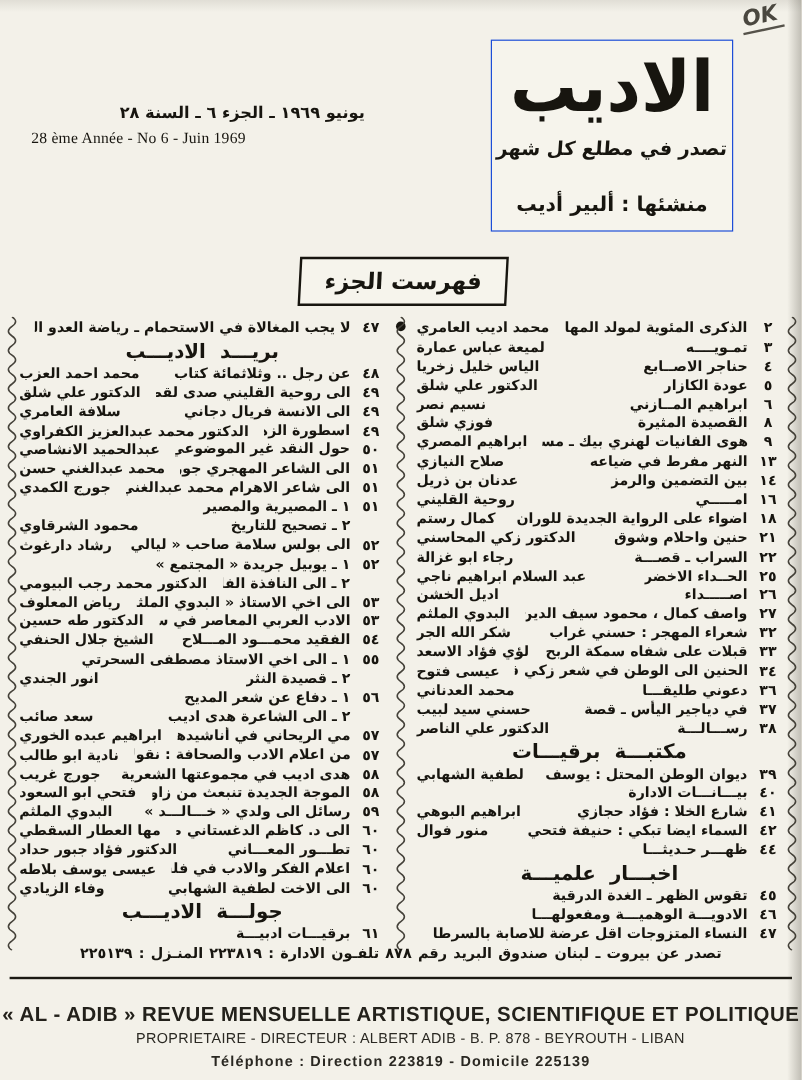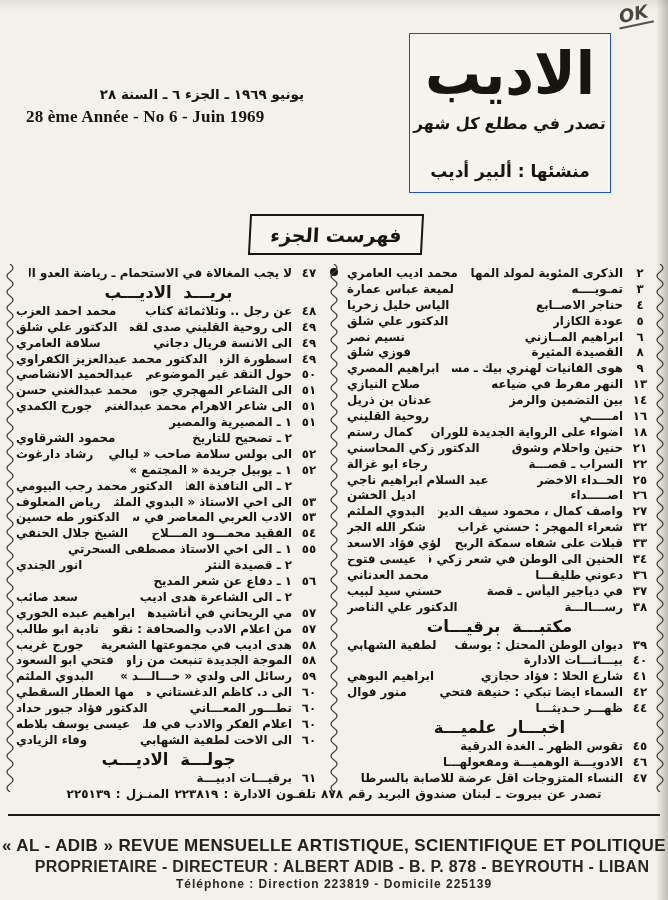--- a/index.html
+++ b/index.html
@@ -15,21 +15,21 @@
 
   .masthead{position:absolute;top:33px;right:57px;width:200px;height:158px;border:1px solid #1d4ed8;
         display:flex;flex-direction:column;align-items:center;justify-content:center;direction:rtl;
         background:#f6f4ec;}
   .m-title{font-size:56px;font-weight:bold;line-height:1.05;letter-spacing:-1px;transform:scaleY(1.05);}
   .m-sub{font-size:16px;font-weight:bold;margin-top:10px;transform:skewX(-4deg);}
   .m-founder{font-size:17px;font-weight:bold;margin-top:28px;}
 
   .issue{position:absolute;left:26px;top:86px;width:278px;}
   .issue-ar{direction:rtl;text-align:right;font-size:13.5px;font-weight:bold;}
-  .issue-fr{font-family:"Liberation Serif",serif;font-size:17px;font-weight:bold;margin-top:5px;letter-spacing:.2px;}
+  .issue-fr{font-family:"Liberation Serif",serif;font-size:13px;font-weight:normal;margin-top:5px;letter-spacing:.2px;}
 
   .toc-box{position:absolute;left:249px;top:214px;width:170px;height:37px;border:2px solid #17150f;
         display:flex;align-items:center;justify-content:center;direction:rtl;
         font-size:19px;font-weight:bold;transform:skewX(-3deg);background:#f6f4ec;}
 
   .content{position:absolute;left:16px;right:16px;top:266px;height:524px;display:flex;direction:rtl;gap:26px;}
   .col{flex:1 1 0;overflow:hidden;}
   .t-row{display:flex;align-items:baseline;gap:5px;white-space:nowrap;
         font-size:11.8px;font-weight:bold;height:15.9px;line-height:15.9px;}
   .t-num{flex:0 0 24px;text-align:center;}
@@ -42,21 +42,21 @@
   .squig svg{display:block;}
   .squig-left{left:5px;}
   .squig-center{left:329px;}
   .squig-right{right:3px;}
 
   .f-line{position:absolute;left:0;right:0;text-align:center;}
   .pub-ar{top:787px;direction:rtl;font-size:12px;font-weight:bold;word-spacing:1px;}
   .f-rule{position:absolute;left:8px;right:8px;top:814px;height:2px;background:#1b1913;}
   .fr1{top:836px;font-family:"Liberation Sans",sans-serif;font-size:17px;font-weight:bold;
         letter-spacing:.4px;color:#23211b;}
-  .fr2{top:858px;font-family:"Liberation Sans",sans-serif;font-size:16px;font-weight:bold;
+  .fr2{top:858px;font-family:"Liberation Sans",sans-serif;font-size:12px;font-weight:normal;
         letter-spacing:.3px;color:#2a2822;padding-left:16px;}
   .fr3{top:877px;font-family:"Liberation Sans",sans-serif;font-size:12px;font-weight:bold;
         letter-spacing:1px;color:#2a2822;}
 </style>
 </head>
 <body>
 
 <div class="page">
 
   <div class="ok-mark">OK</div>

